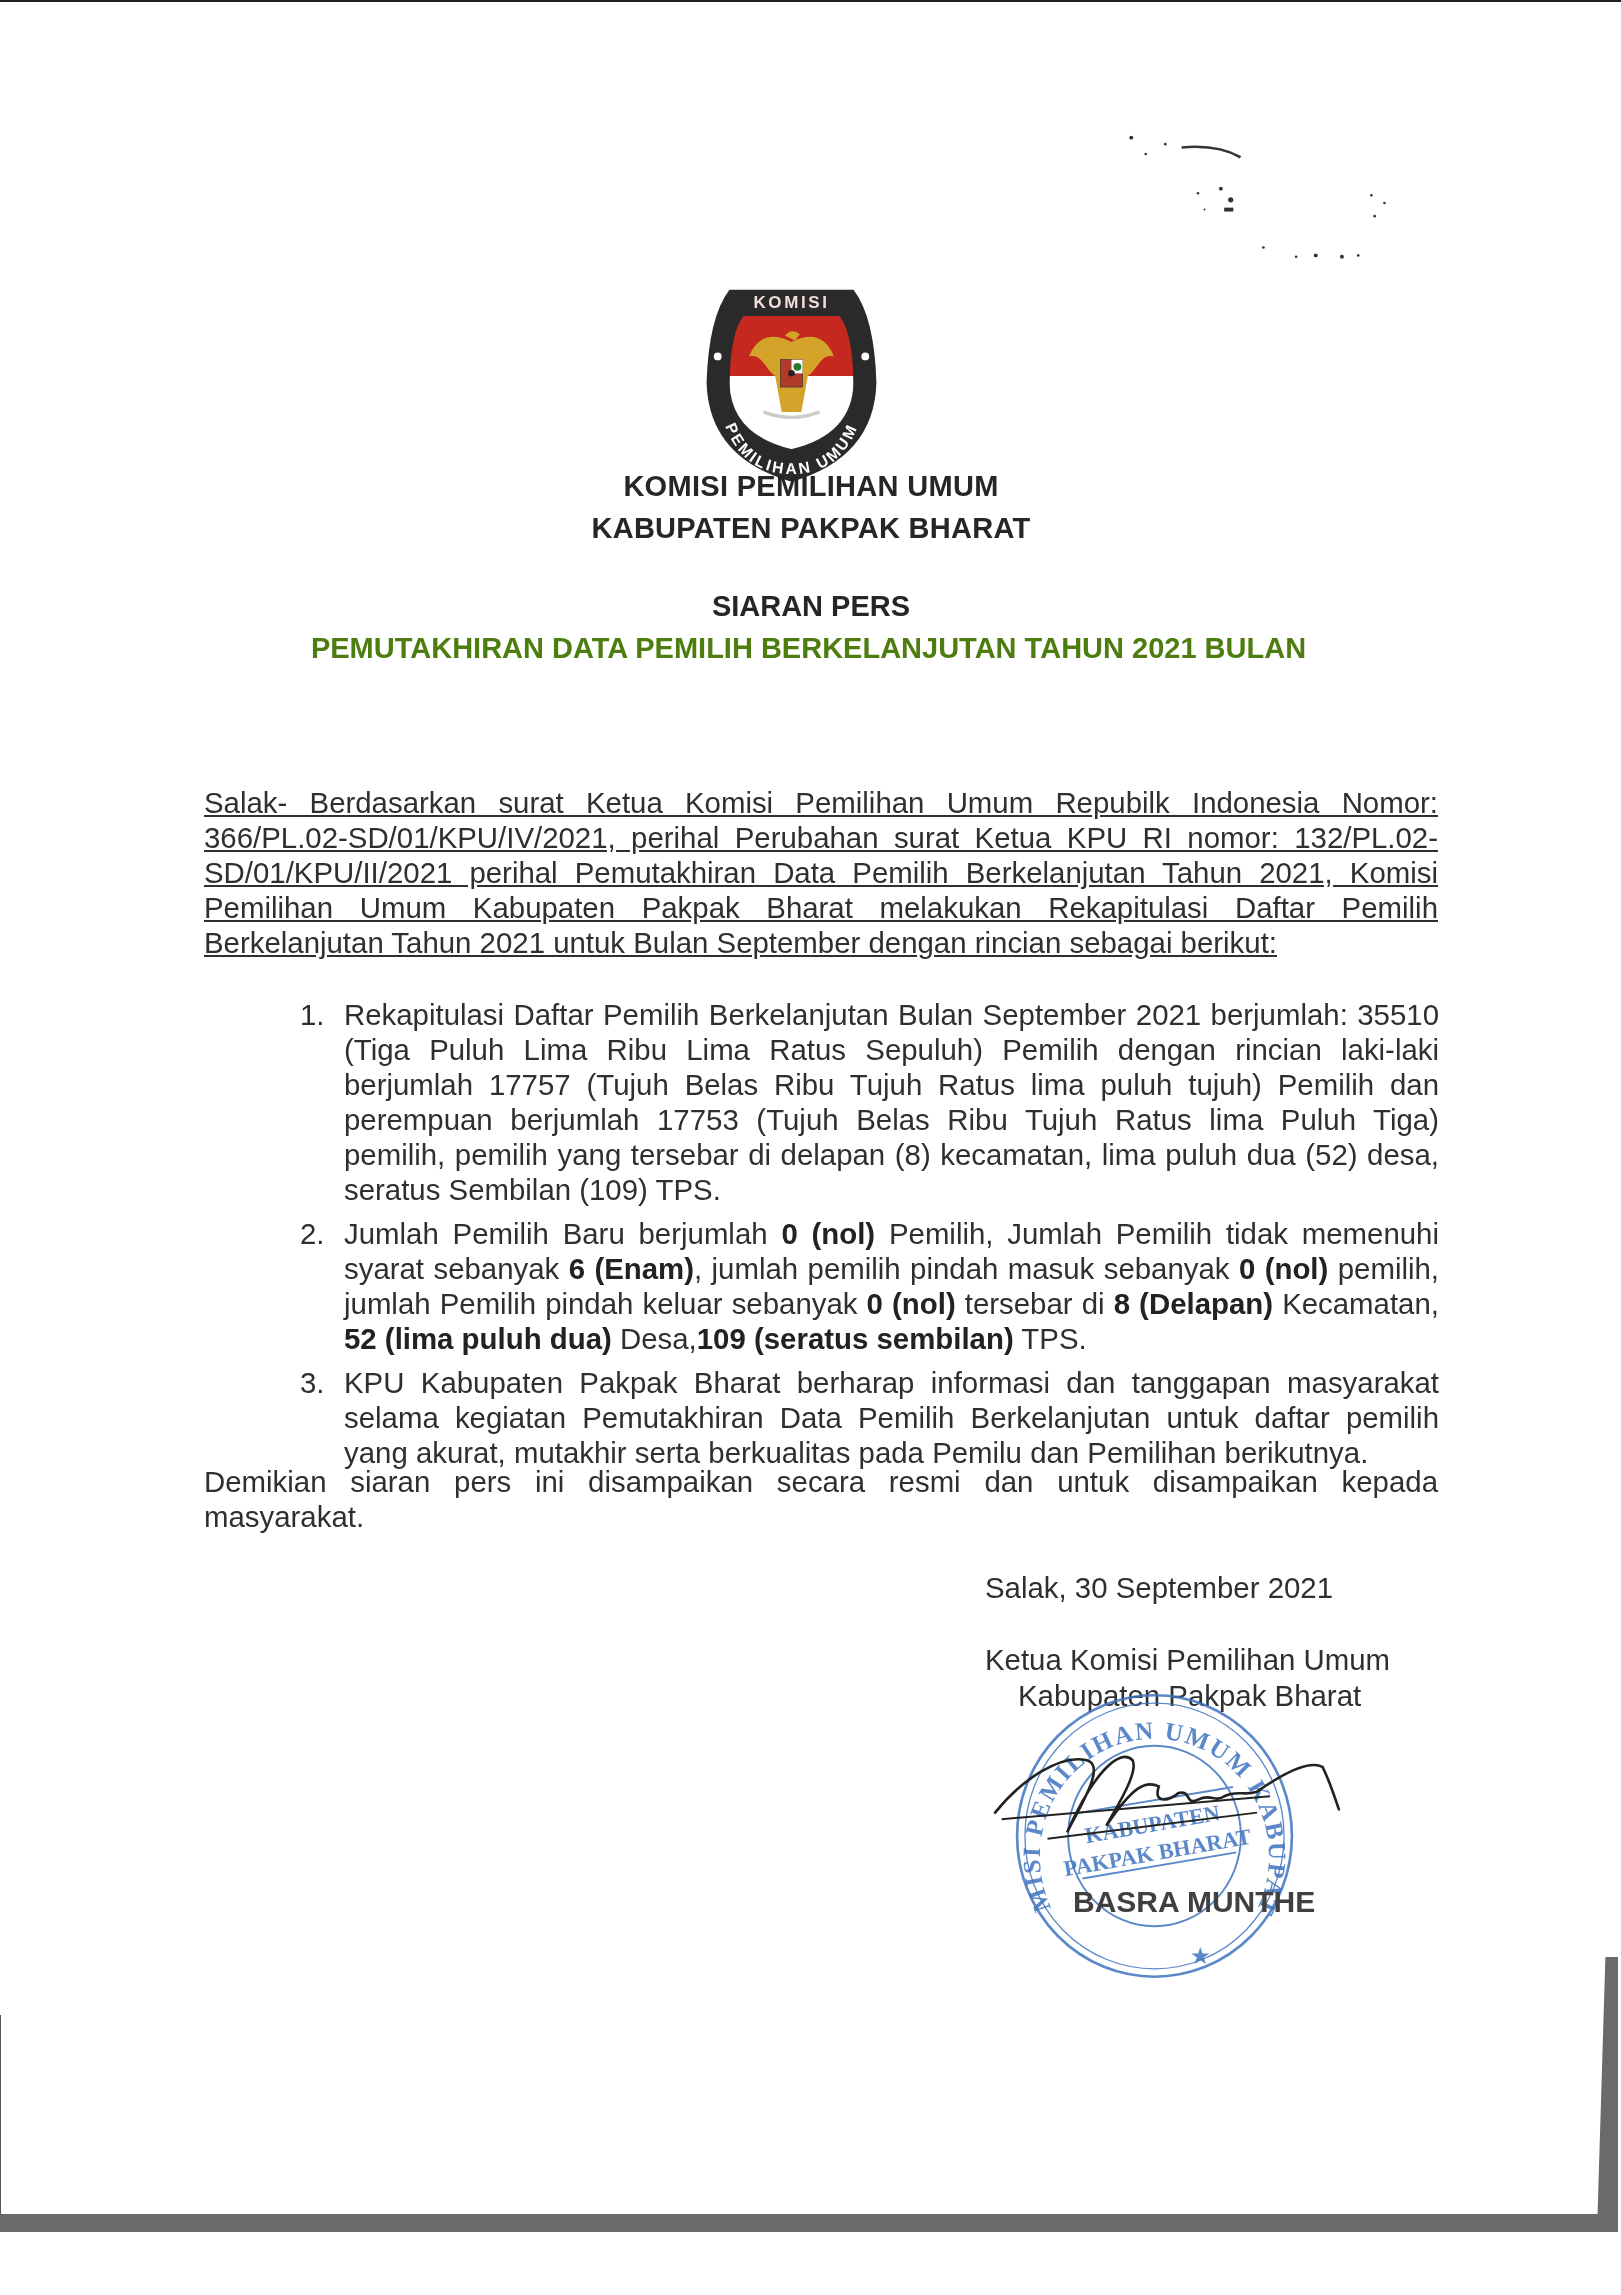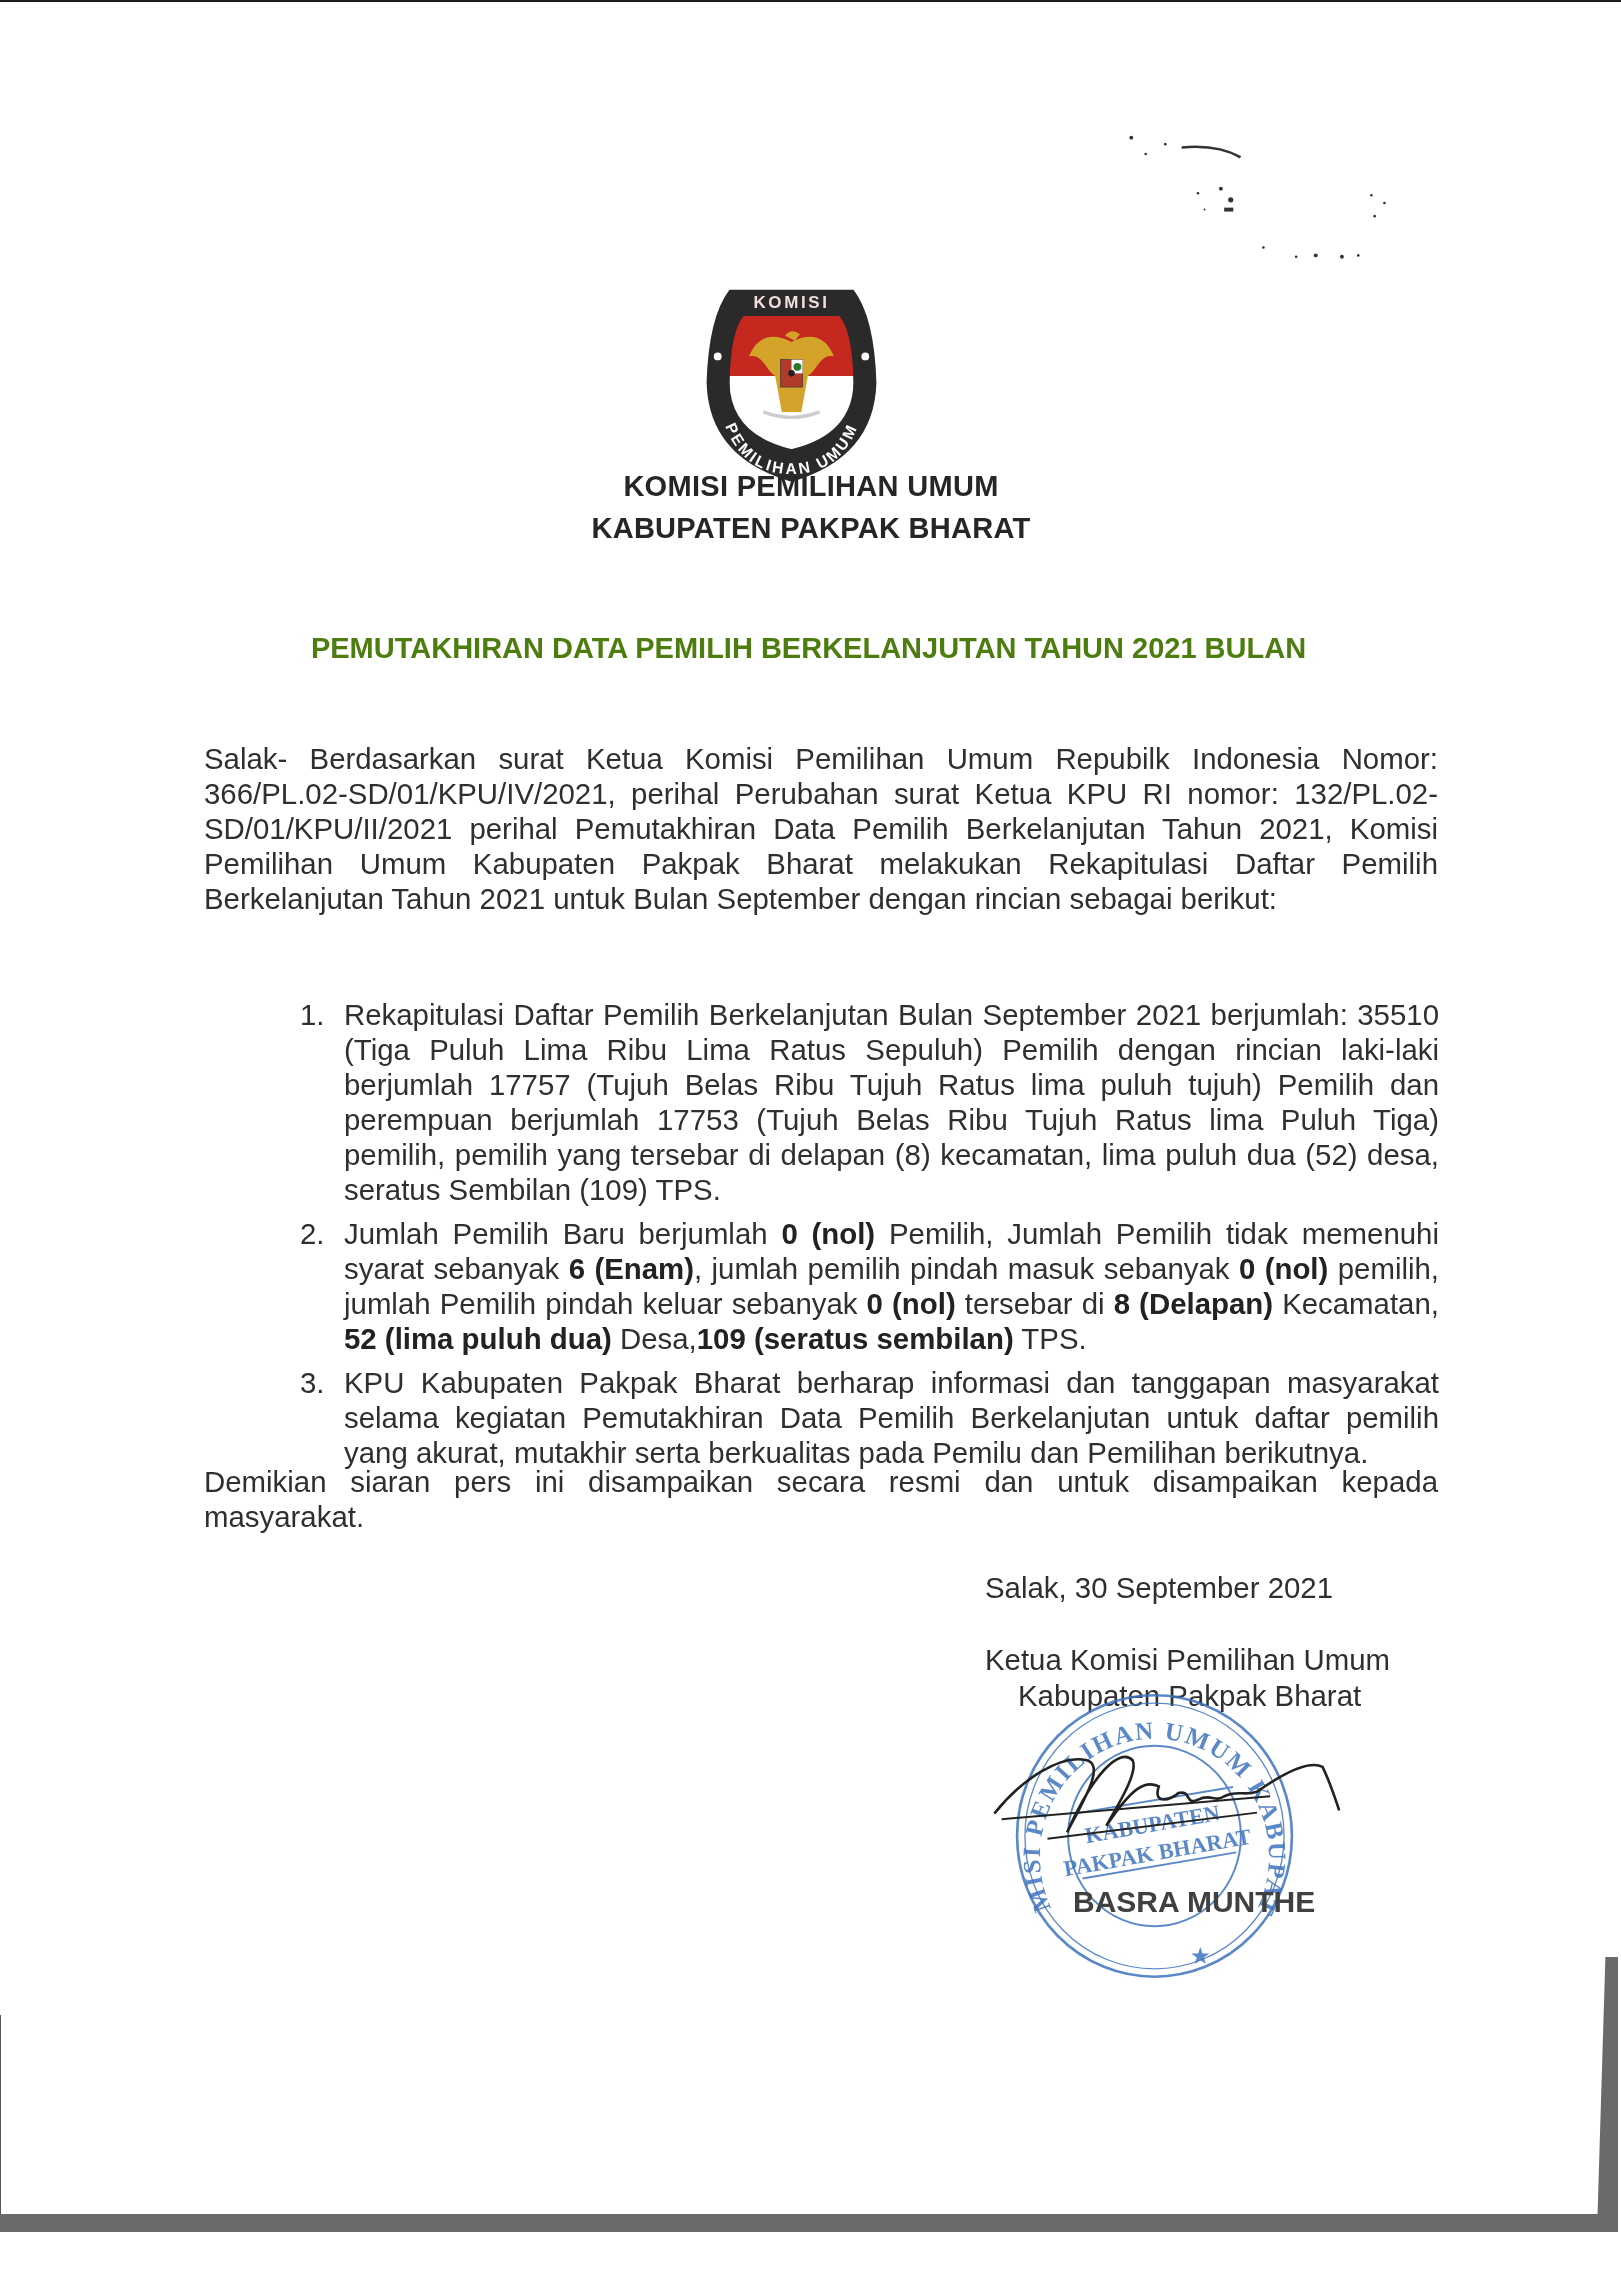--- a/index.html
+++ b/index.html
@@ -21,21 +21,21 @@
          font-size: 29px; letter-spacing: 0.3px; color: #262626; }
   .org.l1 { top: 470px; }
   .org.l2 { top: 512px; }
   .doc-type { position: absolute; left: 0; width: 1622px; text-align: center; font-weight: bold;
               font-size: 29px; top: 590px; color: #262626; }
   .doc-title { position: absolute; left: 249px; width: 1119px; text-align: center; font-weight: bold;
                font-size: 29px; line-height: 41px; top: 628px; color: #4d7c0f; }
 
   .body-text { position: absolute; left: 204px; width: 1234px; font-size: 29.4px; line-height: 35px;
                text-align: justify; color: #2f2f2f; }
-  .intro { top: 741px; }
+  .intro { top: 785px; text-decoration: underline; }
   .list { position: absolute; left: 300px; width: 1139px; top: 997px; font-size: 29.4px; line-height: 35px; color: #2f2f2f; }
   .li { position: relative; padding-left: 44px; text-align: justify; margin-bottom: 9.2px; }
   .li .num { position: absolute; left: 0; top: 0; }
   .li b { font-weight: bold; color: #222; }
   .closing { top: 1464px; }
 
   .sig { position: absolute; left: 985px; font-size: 29.4px; line-height: 35px; color: #2f2f2f; white-space: nowrap; }
   .sig.date { top: 1570px; }
   .sig.role1 { top: 1642px; text-align: center; }
   .sig.role2 { top: 1678px; left: 1018px; }
@@ -96,20 +96,21 @@
     <text x="135" y="46" text-anchor="middle" font-family="Liberation Sans, sans-serif" font-weight="bold" font-size="26" fill="#f3dede" letter-spacing="4">KOMISI</text>
     <path id="ringArc" d="M22 180 Q40 300 135 300 Q230 300 248 180" fill="none"></path>
     <text font-family="Liberation Sans, sans-serif" font-weight="bold" font-size="24" fill="#ffffff" letter-spacing="4">
       <textPath href="#ringArc" startOffset="50%" text-anchor="middle">PEMILIHAN UMUM</textPath>
     </text>
   </svg>
 
   <div class="org l1">KOMISI PEMILIHAN UMUM</div>
   <div class="org l2">KABUPATEN PAKPAK BHARAT</div>
 
+  <div class="doc-type">SIARAN PERS</div>
   <div class="doc-title">
     <div>PEMUTAKHIRAN DATA PEMILIH BERKELANJUTAN TAHUN 2021 BULAN</div>
   </div>
 
   <div class="body-text intro">Salak- Berdasarkan surat Ketua Komisi Pemilihan Umum Repubilk Indonesia Nomor: 366/PL.02-SD/01/KPU/IV/2021, perihal Perubahan surat Ketua KPU RI nomor: 132/PL.02-SD/01/KPU/II/2021 perihal Pemutakhiran Data Pemilih Berkelanjutan Tahun 2021, Komisi Pemilihan Umum Kabupaten Pakpak Bharat melakukan Rekapitulasi Daftar Pemilih Berkelanjutan Tahun 2021 untuk Bulan September dengan rincian sebagai berikut:</div>
 
   <div class="list">
     <div class="li">
       <span class="num">1.</span>
       <span>Rekapitulasi Daftar Pemilih Berkelanjutan Bulan September 2021 berjumlah: 35510 (Tiga Puluh Lima Ribu Lima Ratus Sepuluh) Pemilih dengan rincian laki-laki berjumlah 17757 (Tujuh Belas Ribu Tujuh Ratus lima puluh tujuh) Pemilih dan perempuan berjumlah 17753 (Tujuh Belas Ribu Tujuh Ratus lima Puluh Tiga) pemilih, pemilih yang tersebar di delapan (8) kecamatan, lima puluh dua (52) desa, seratus Sembilan (109) TPS.</span>

